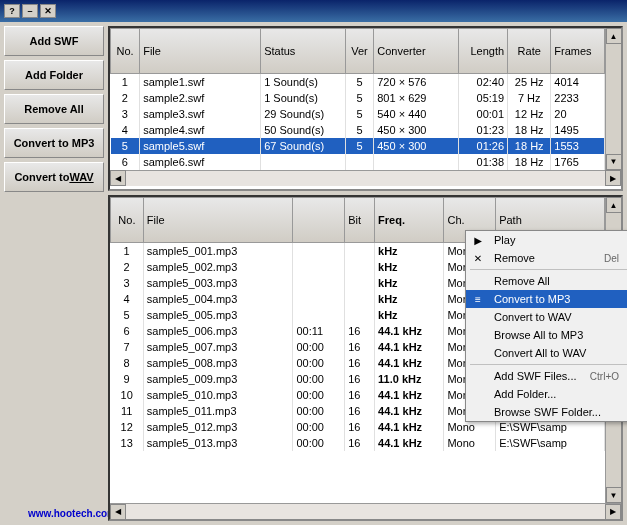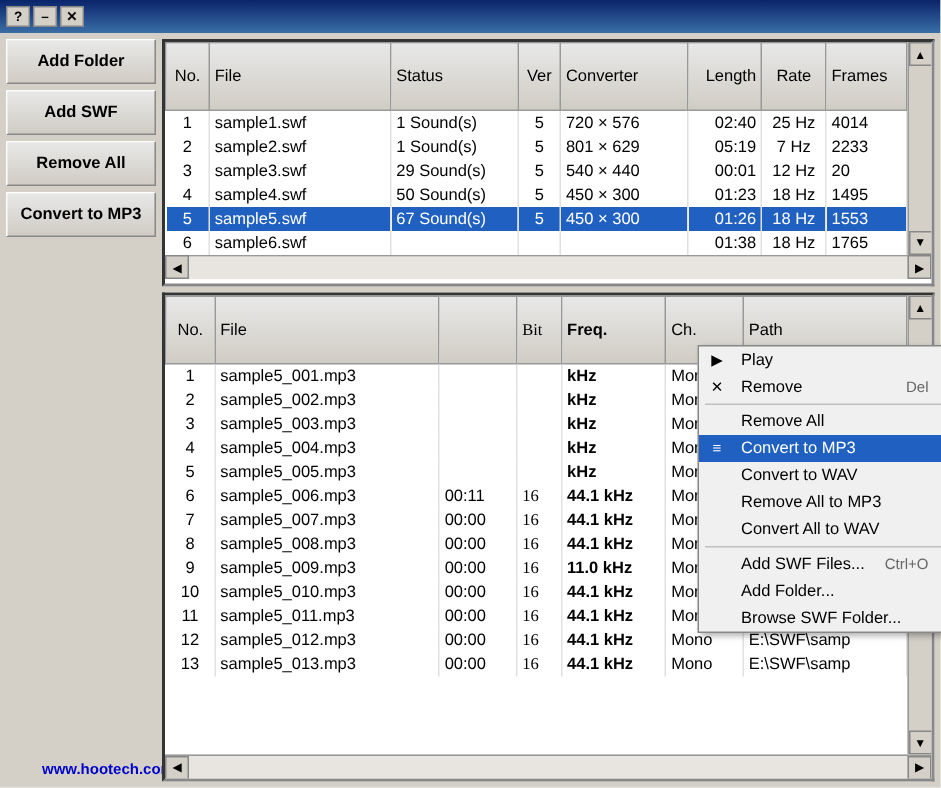--- a/index.html
+++ b/index.html
@@ -182,21 +182,21 @@
       height: 16px;
       display: flex;
       align-items: center;
       justify-content: center;
       font-size: 10px;
     }
     
     .col2-no { width: 22px; text-align: center; }
     .col2-file { width: 110px; }
     .col2-dur { width: 38px; }
-    .col2-bit { width: 22px; font-family: Liberation Serif, serif; }
+    .col2-bit { width: 22px; }
     .col2-freq { width: 38px; font-weight: bold; }
     .col2-ch { width: 38px; }
     .col2-path { width: 80px; }
     .scrollbar-v {
       width: 16px;
       background: #d4d0c8;
       border-left: 1px solid #999;
       display: flex;
       flex-direction: column;
       align-items: center;
@@ -221,24 +221,25 @@
 <div class="title-bar">
   <div class="title-bar-controls">
     <div class="title-btn">?</div>
     <div class="title-btn">–</div>
     <div class="title-btn">✕</div>
   </div>
 </div>
 
 <div class="main-container">
   <div class="left-panel">
+    <button class="side-btn">Add SWF</button>
     <button class="side-btn">Add Folder</button>
-    <button class="side-btn">Add SWF</button>
     <button class="side-btn">Remove All</button>
     <button class="side-btn">Convert to MP3</button>
+    <button class="side-btn">Convert to <span class="side-btn-underline">WAV</span></button>
     <div style="flex:1"></div>
     <div class="bottom-link">www.hootech.com</div>
   </div>
 
   <div class="right-panel">
 
     <div class="table-container top">
       <div class="top-table-wrapper">
         <div class="table-scroll-area">
           <table>
@@ -498,21 +499,21 @@
         <span>Remove All</span>
       </div>
       <div class="ctx-item highlighted">
         <span class="ctx-icon">≡</span>
         <span>Convert to MP3</span>
       </div>
       <div class="ctx-item">
         <span>Convert to WAV</span>
       </div>
       <div class="ctx-item">
-        <span>Remove All to MP3</span>
+        <span>Browse All to MP3</span>
       </div>
       <div class="ctx-item">
         <span>Convert All to WAV</span>
       </div>
       <div class="ctx-separator"></div>
       <div class="ctx-item">
         <span>Add SWF Files...</span>
         <span class="ctx-shortcut">Ctrl+O</span>
       </div>
       <div class="ctx-item">

